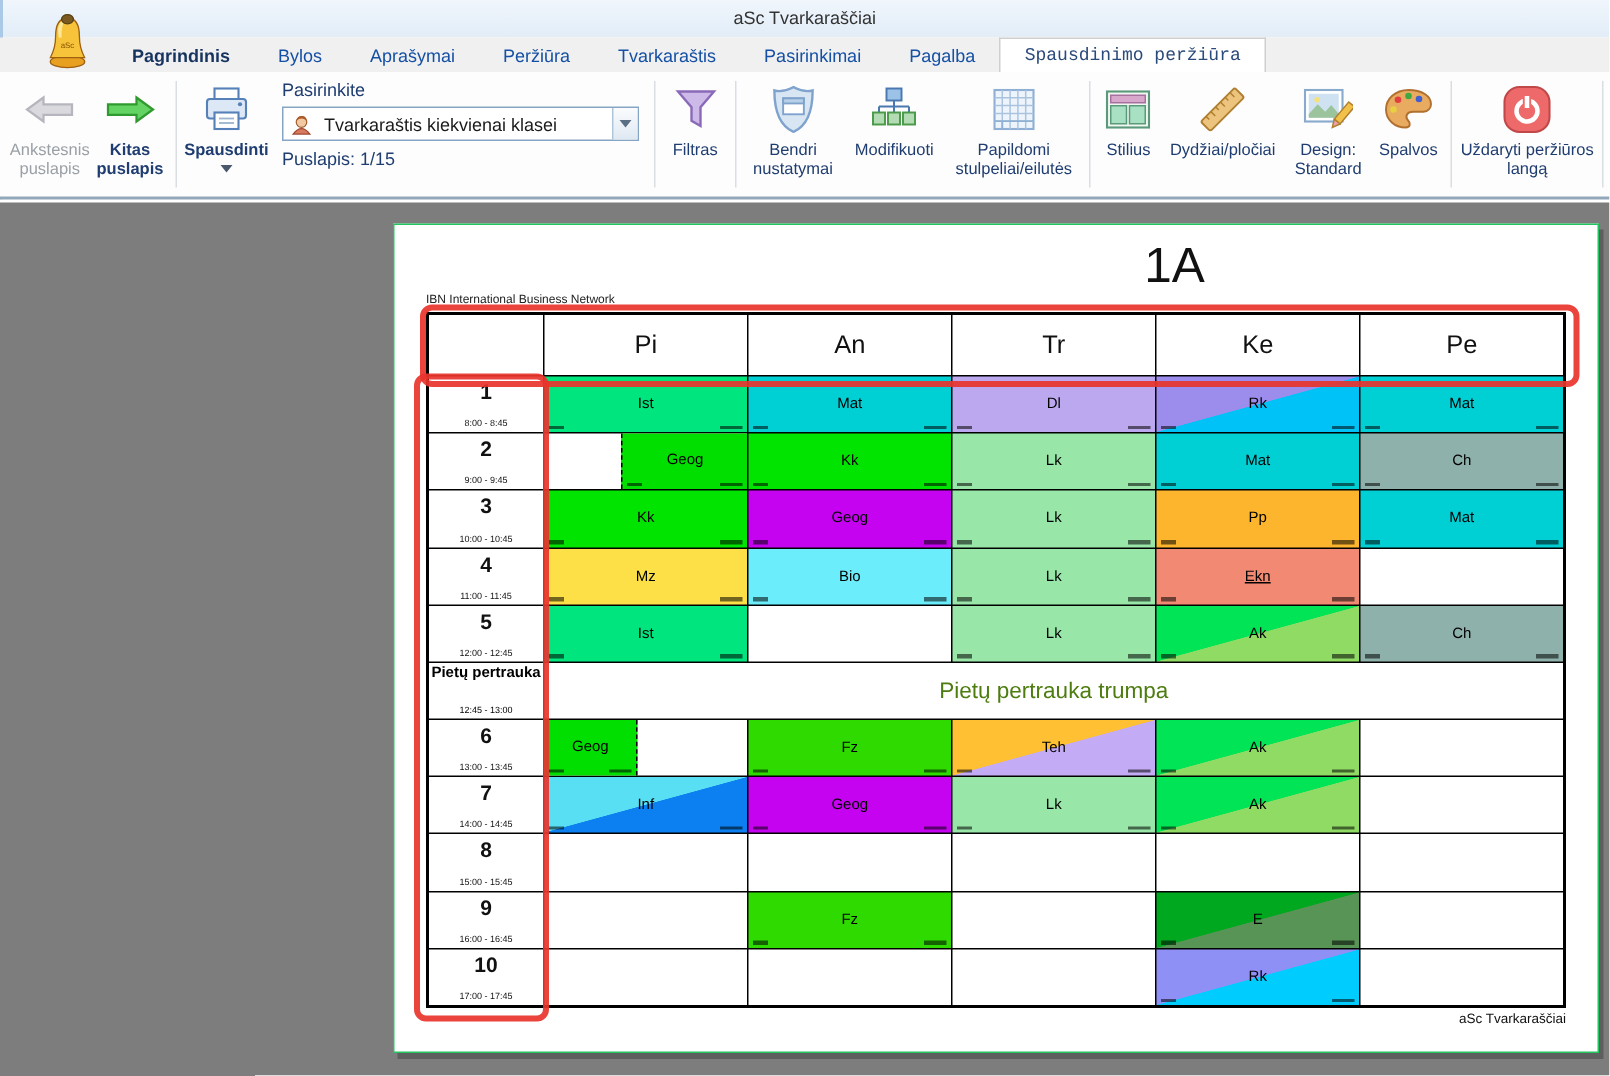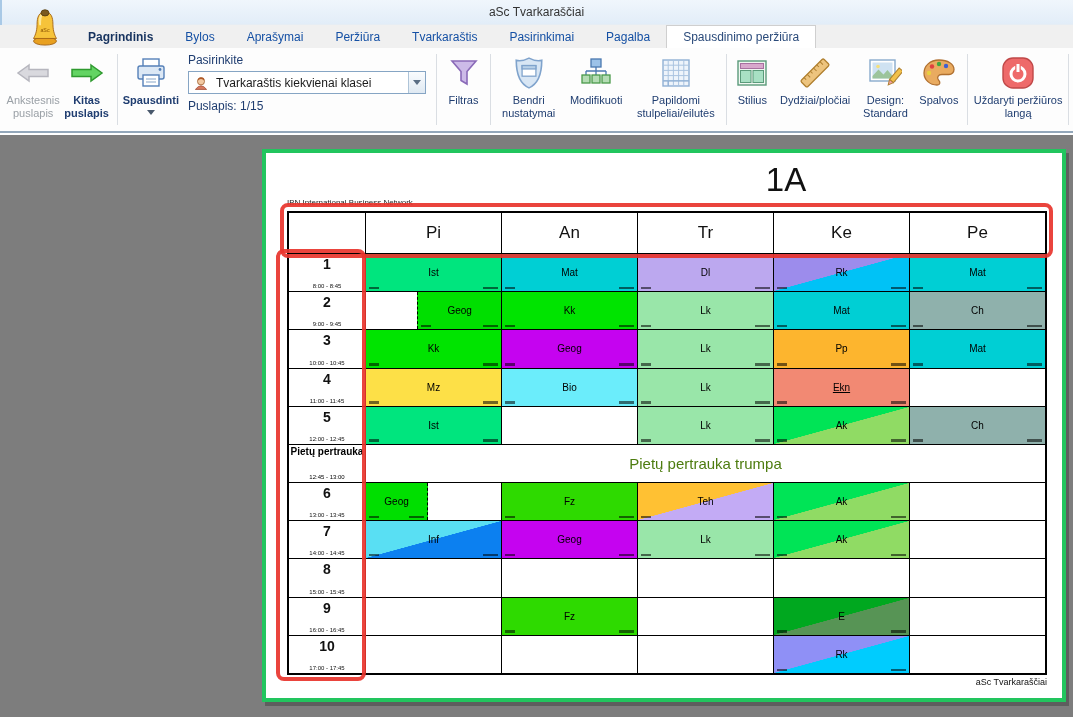--- a/index.html
+++ b/index.html
@@ -14,21 +14,21 @@
     font-size:12px; color:#333; }
   .bell { position:absolute; left:30px; top:7px; width:30px; height:40px; z-index:30; }
 
   
   .tabbar { position:absolute; left:0; top:25px; width:1073px; height:23px;
     background:#f0f0f0; display:flex; align-items:flex-end; padding-left:72px; }
   .tab { padding:3px 16px 4px 16px; font-size:12px; color:#1550a4; cursor:default;
     white-space:nowrap; }
   .tab.bold { font-weight:bold; color:#17335f; }
   .tab.active { background:#fff; border:1px solid #cfcfcf; border-bottom:none;
-    color:#2a4a7a; padding-top:4px; }
+    color:#2a4a7a; padding-top:4px;font-family:Liberation Mono, monospace; }
 
   
   .ribbon { position:absolute; left:0; top:48px; width:1073px; height:85px;
     background:#fdfdfd; border-bottom:2px solid #93a7ba; display:flex; align-items:stretch;
     padding:4px 0 0 6px; }
   .sep { width:1px; background:#dadee3; margin:2px 4px 6px 4px; }
   .rb-btn { display:flex; flex-direction:column; align-items:center; padding-top:3px; }
   .rb-btn .ic { height:36px; display:flex; align-items:center; justify-content:center; }
   .rb-btn .lb { font-size:11px; line-height:13px; color:#1f3d70; text-align:center;
     margin-top:3px; white-space:pre-line; }
@@ -44,21 +44,21 @@
   .combo .cicon { width:16px; height:16px; margin-left:4px; }
   .combo .cbtn { width:17px; height:100%; border-left:1px solid #aec4d8;
     background:linear-gradient(#fafcfe,#dfe9f2); display:flex; align-items:center; justify-content:center; }
   .combo .cbtn i { width:0; height:0; border-left:4px solid transparent;
     border-right:4px solid transparent; border-top:5px solid #5a6e84; }
   .pagetext { font-size:12px; color:#1f3d70; margin-top:5px; }
 
   
   .main { position:absolute; left:0; top:135px; width:1073px; height:582px; background:#7d7d7d; }
   .page { position:absolute; left:262px; top:14px; width:804px; height:553px; background:#fff;
-    border:4px solid #22c55e; box-shadow:3px 4px 0 #5e5e5e; }
+    border:1px solid #22c55e; box-shadow:3px 4px 0 #5e5e5e; }
   .pv-title { position:absolute; left:430px; top:8px; width:180px; text-align:center;
     font-size:33px; color:#111; }
   .pv-school { position:absolute; left:21px; top:45px; font-size:8px; color:#222; }
   .pv-footer { position:absolute; left:21px; top:524px; width:760px; text-align:right;
     font-size:9px; color:#111; }
 
   
   .tt { position:absolute; left:21px; top:58px; width:760px; height:464px;
     display:grid; grid-template-columns:76px repeat(5,1fr);
     grid-template-rows:40px repeat(11,1fr); background:#000; gap:1px; border:2px solid #000; }

